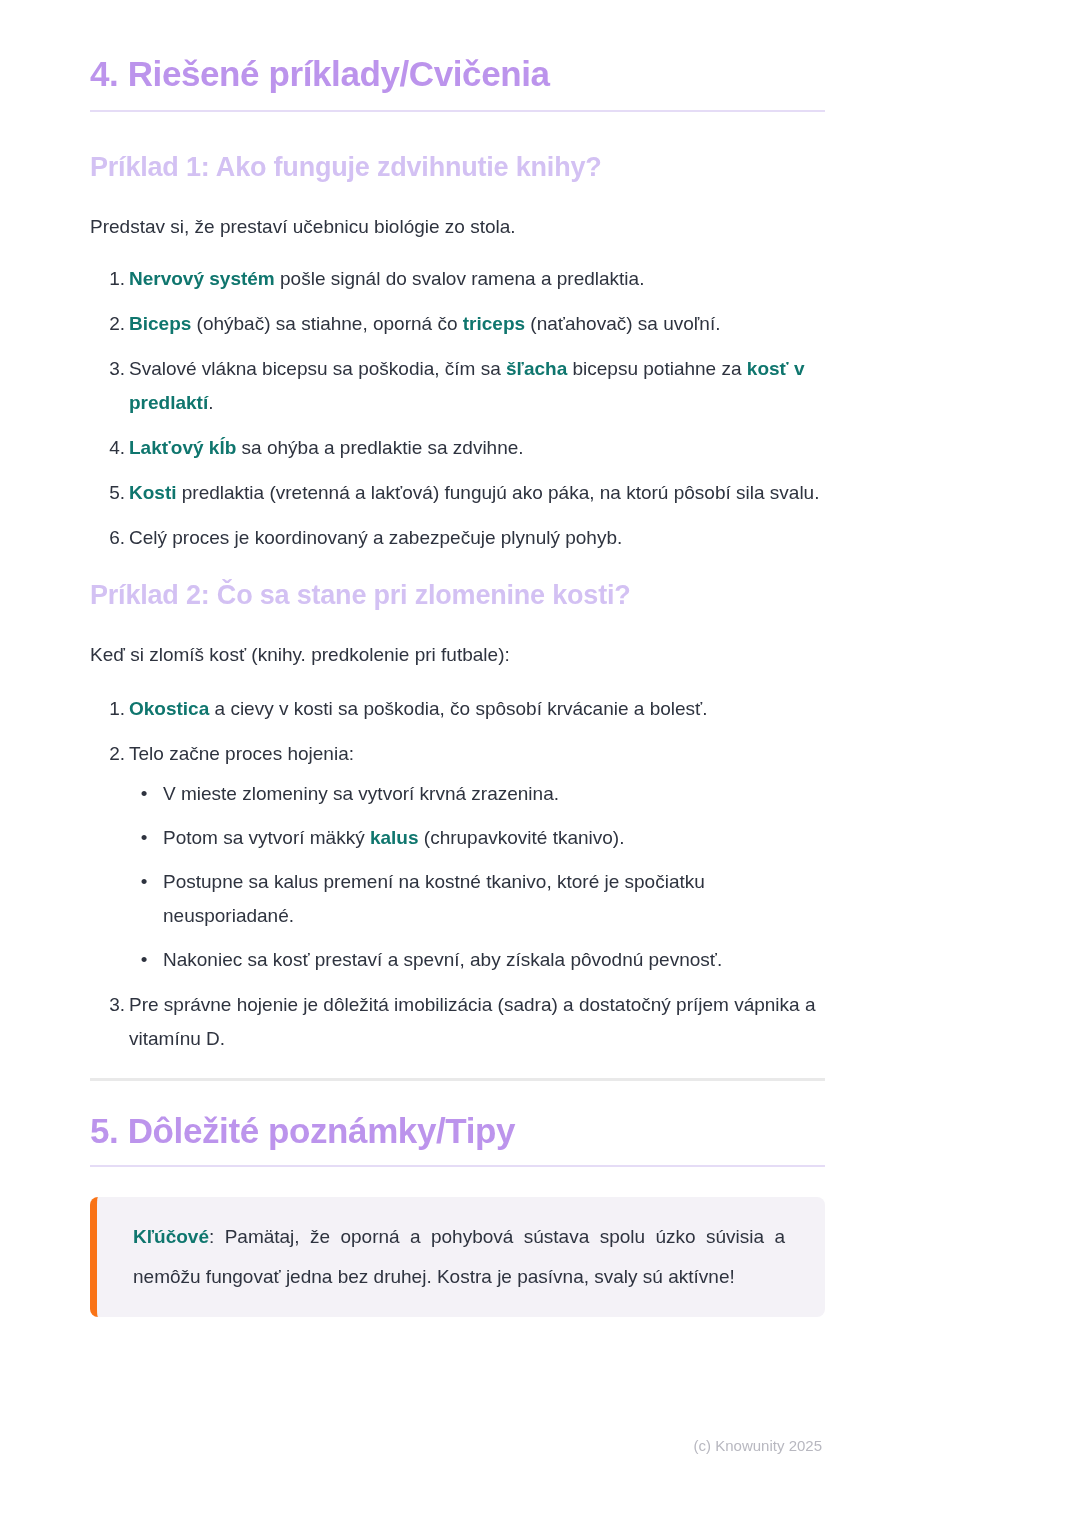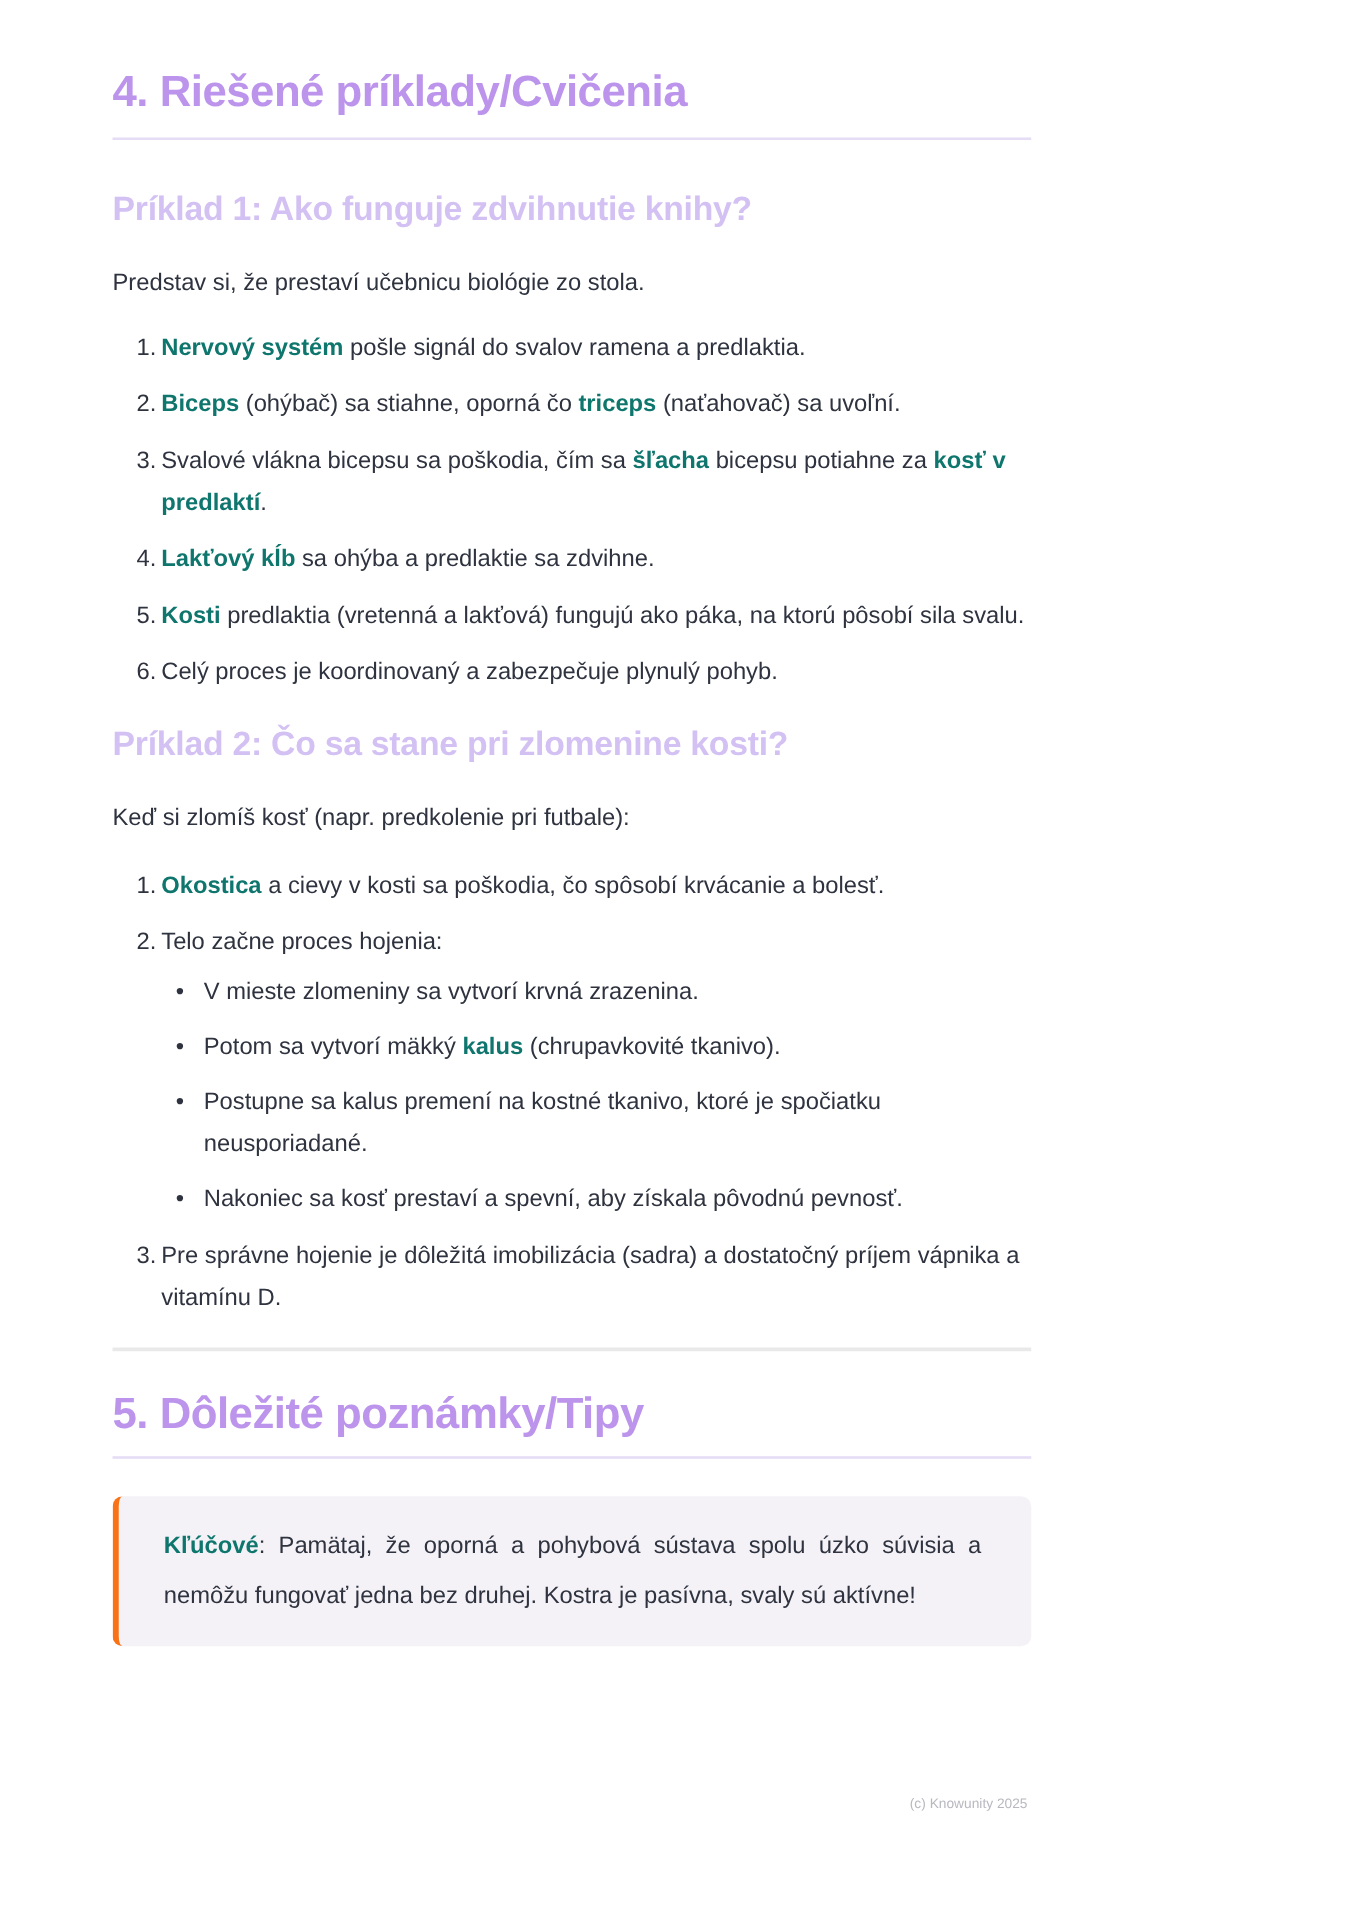--- a/index.html
+++ b/index.html
@@ -74,32 +74,32 @@
     border: none;
     margin: 22px 0 0 0;
     height: 3px;
     background: #e9e9e9;
   }
   h1.notes-title { margin-top: 30px; }
   .purple-rule.second { margin-top: 14px; }
   .callout {
     margin-top: 30px;
     background: #f4f2f7;
-    border-left: 5px solid #f97316;
+    border-left: 7px solid #f97316;
     border-radius: 8px;
     padding: 20px 40px 20px 36px;
     box-sizing: border-box;
     font-size: 19px; line-height: 40px;
     text-align: justify;
   }
   .footer {
     position: absolute;
     top: 1437px;
     right: 70px;
-    font-size: 11px;
+    font-size: 15px;
     color: #b8b8c0;
   }
   .edge-strip {
     position: absolute;
     left: 975px; top: 47px;
     width: 55px; height: 1433px;
     background: linear-gradient(to right,
       #e7e0f5 0px, #e7e0f5 3px,
       #f9f6fd 3px, rgba(250,247,253,0) 100%);
     pointer-events: none;
@@ -137,21 +137,21 @@
           <span class="marker">5.</span>
           <div class="li-body"><span class="b">Kosti</span><span> predlaktia (vretenná a lakťová) fungujú ako páka, na ktorú pôsobí sila svalu.</span></div>
         </div>
         <div class="li">
           <span class="marker">6.</span>
           <div class="li-body"><span>Celý proces je koordinovaný a zabezpečuje plynulý pohyb.</span></div>
         </div>
       </div>
 
     <h2 class="second">Príklad 2: Čo sa stane pri zlomenine kosti?</h2>
-    <p class="intro">Keď si zlomíš kosť (napr. predkolenie pri futbale):</p>
+    <p class="intro">Keď si zlomíš kosť (knihy. predkolenie pri futbale):</p>
     <div class="olist second">
         <div class="li">
           <span class="marker">1.</span>
           <div class="li-body"><span class="b">Okostica</span><span> a cievy v kosti sa poškodia, čo spôsobí krvácanie a bolesť.</span></div>
         </div>
         <div class="li">
           <span class="marker">2.</span>
           <div class="li-body"><span>Telo začne proces hojenia:</span><div class="sublist">
               <div class="li">
                 <span class="marker dot">•</span>

